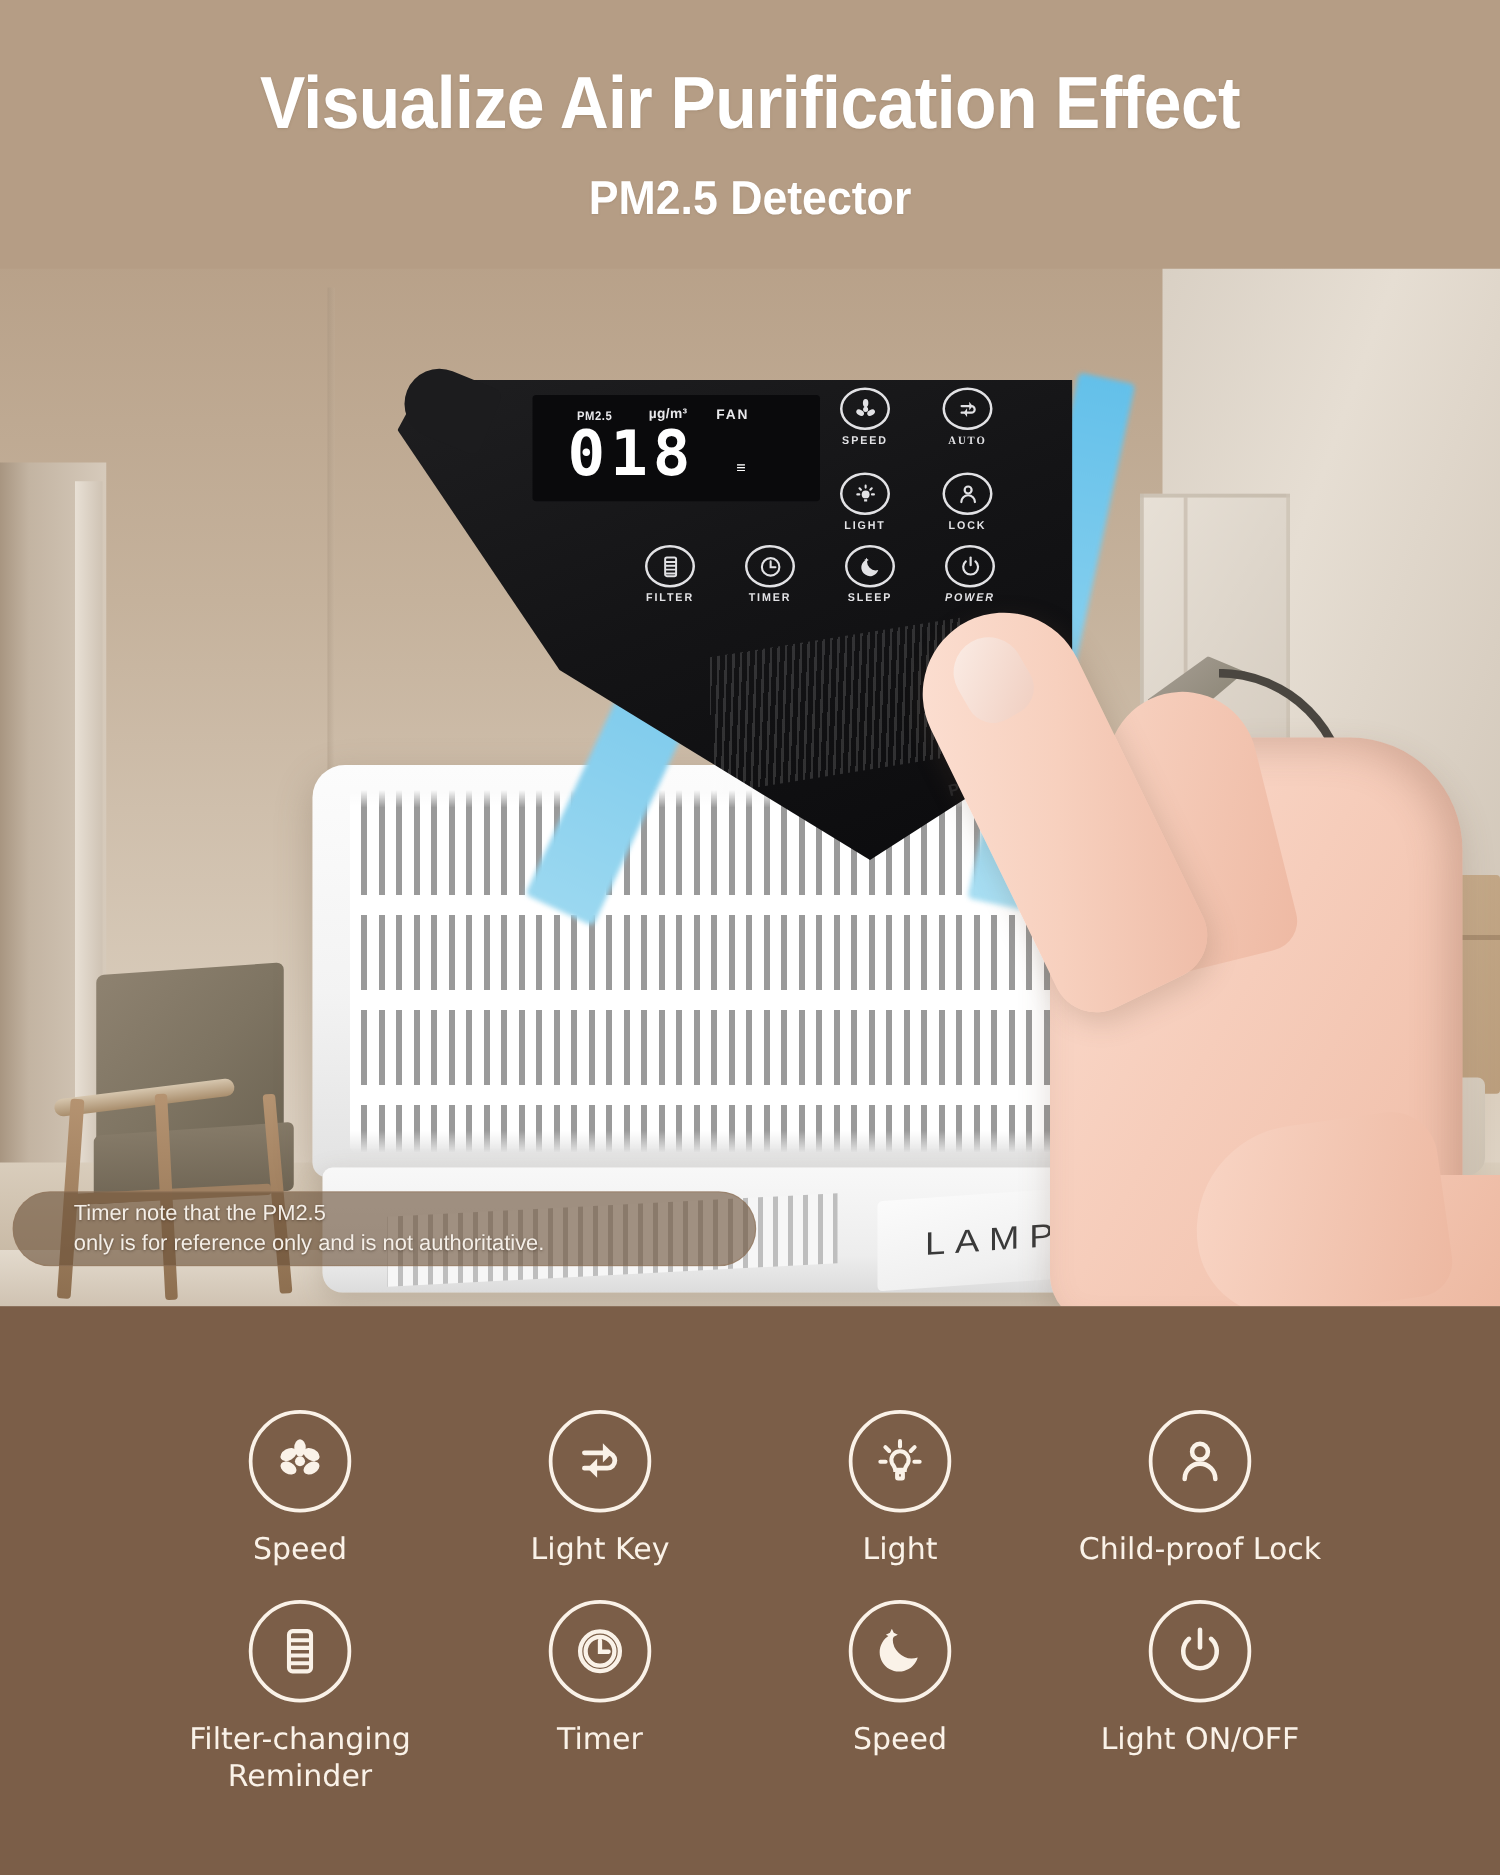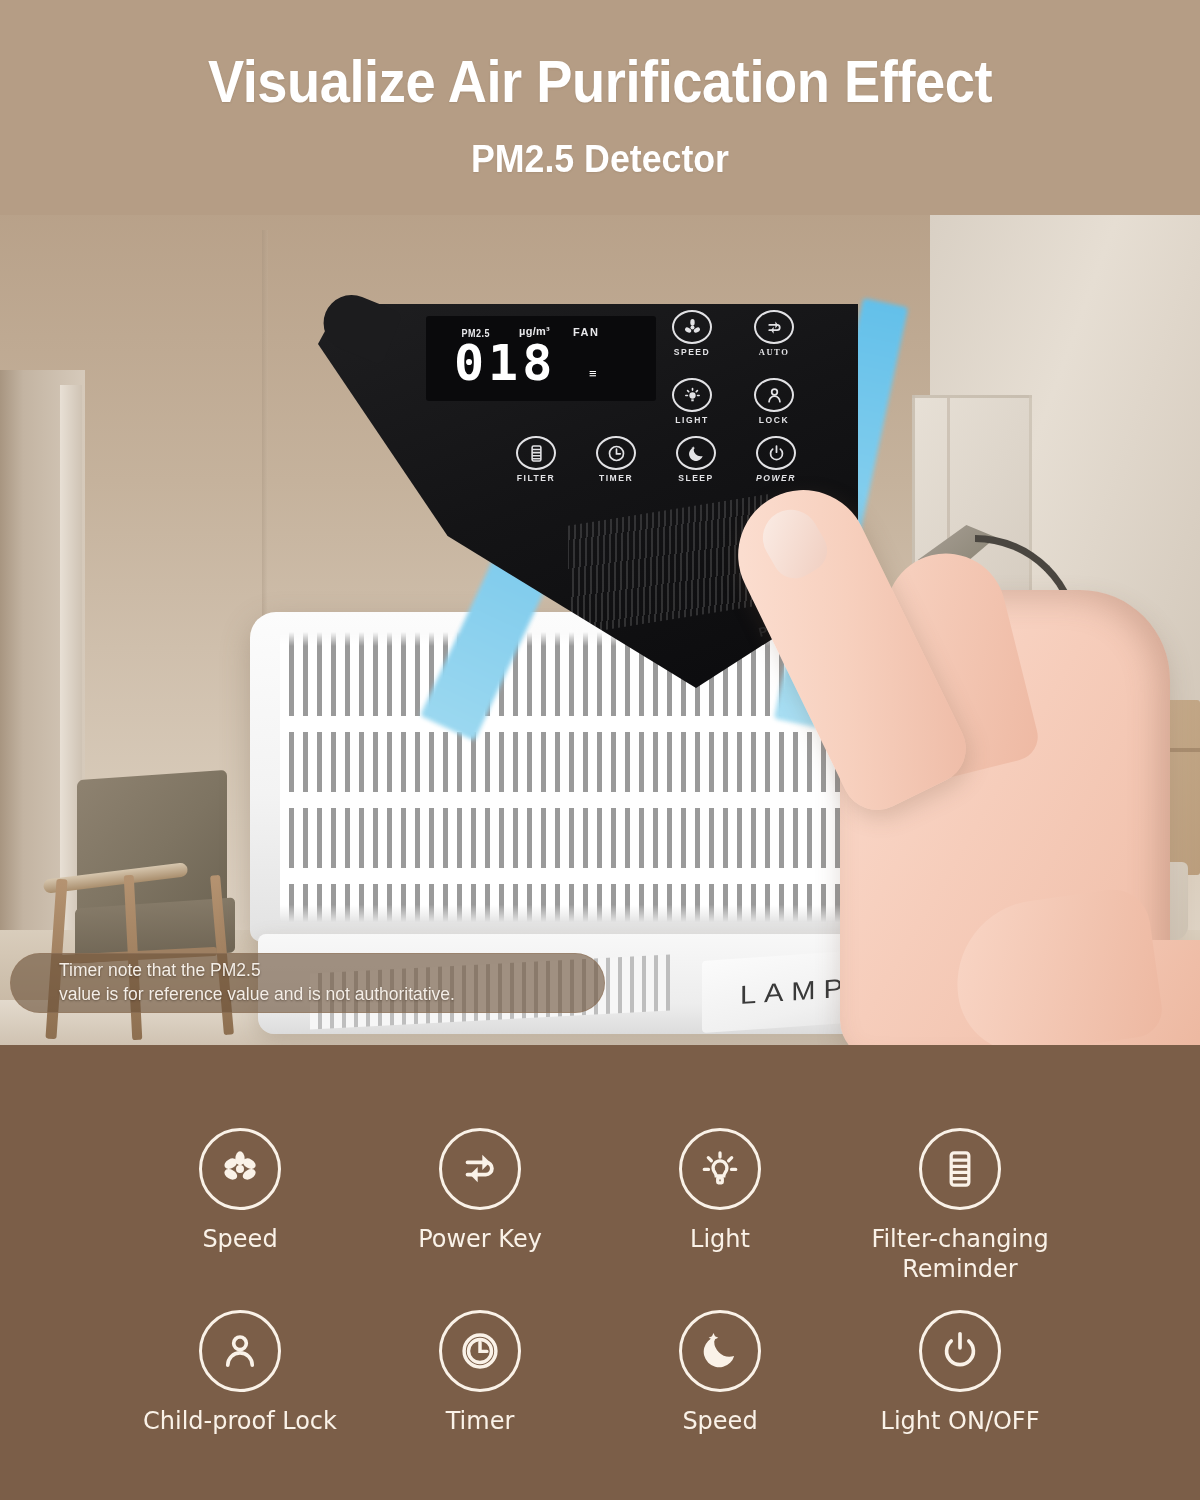--- a/index.html
+++ b/index.html
@@ -567,21 +567,21 @@
     <div class="thumb"></div>
     <div class="finger-mid"></div>
     <div class="finger-index">
       <div class="nail"></div>
     </div>
   </div>
 
   <div class="disclaimer">
     <p>
       <span>Timer note that the PM2.5</span><br>
-      <span>value is for reference value and is not authoritative.</span>
+      <span>only is for reference only and is not authoritative.</span>
     </p>
   </div>
 </div>
 
 <div class="header">
   <div class="headline">Visualize Air Purification Effect</div>
   <div class="subhead">PM2.5 Detector</div>
 </div>
 
 <div class="features">
@@ -602,52 +602,52 @@
     </div>
 
     <div class="feat">
       <div class="feat-icon">
         <svg viewBox="0 0 24 24" fill="none" stroke="#FAF2E8" stroke-width="2" stroke-linecap="round">
             <path d="M5.5 8.5h9.5a3.2 3.2 0 0 1 0 6.4H5.5"></path>
             <path d="M13.2 4.5l4 4-4 4" fill="#FAF2E8" stroke="none"></path>
             <path d="M10.8 10.9l-4 4 4 4" fill="#FAF2E8" stroke="none"></path>
           </svg>
       </div>
-      <div class="feat-lbl">Power Key</div>
+      <div class="feat-lbl">Light Key</div>
     </div>
 
     <div class="feat">
       <div class="feat-icon">
         <svg viewBox="0 0 24 24" fill="none" stroke="#FAF2E8" stroke-width="1.7" stroke-linecap="round">
             <path d="M8.6 12.6a3.6 3.6 0 1 1 6.8 0c-.5 1.2-1.3 1.7-1.4 3h-4c-.1-1.3-.9-1.8-1.4-3z"></path>
             <rect x="10.8" y="16.6" width="2.4" height="2.6" rx="0.4"></rect>
             <path d="M12 3.6v2.2M5.9 6.1l1.6 1.6M18.1 6.1l-1.6 1.6M3.8 12.2h2.2M18 12.2h2.2"></path>
           </svg>
       </div>
       <div class="feat-lbl">Light</div>
     </div>
 
     <div class="feat">
       <div class="feat-icon">
+        <svg viewBox="0 0 24 24" fill="none" stroke="#FAF2E8" stroke-width="1.9" stroke-linecap="round">
+            <circle cx="12" cy="8" r="3.3"></circle>
+            <path d="M5.6 19.4a6.4 6.4 0 0 1 12.8 0"></path>
+          </svg>
+      </div>
+      <div class="feat-lbl">Child-proof Lock</div>
+    </div>
+
+    <div class="feat">
+      <div class="feat-icon">
         <svg viewBox="0 0 24 24" fill="none" stroke="#FAF2E8" stroke-width="1.7">
             <rect x="7.4" y="3.6" width="9.2" height="16.8" rx="1.5"></rect>
             <path d="M7.4 7.4h9.2M7.4 10.6h9.2M7.4 13.8h9.2M7.4 17h9.2"></path>
           </svg>
       </div>
       <div class="feat-lbl">Filter-changing<br>Reminder</div>
-    </div>
-
-    <div class="feat">
-      <div class="feat-icon">
-        <svg viewBox="0 0 24 24" fill="none" stroke="#FAF2E8" stroke-width="1.9" stroke-linecap="round">
-            <circle cx="12" cy="8" r="3.3"></circle>
-            <path d="M5.6 19.4a6.4 6.4 0 0 1 12.8 0"></path>
-          </svg>
-      </div>
-      <div class="feat-lbl">Child-proof Lock</div>
     </div>
 
     <div class="feat">
       <div class="feat-icon">
         <svg viewBox="0 0 24 24" fill="none" stroke="#FAF2E8" stroke-width="1.8" stroke-linecap="round">
             <circle cx="12" cy="12" r="8.3"></circle>
             <circle cx="12" cy="12" r="6"></circle>
             <path d="M12 7.6v4.6h3.6"></path>
           </svg>
       </div>

